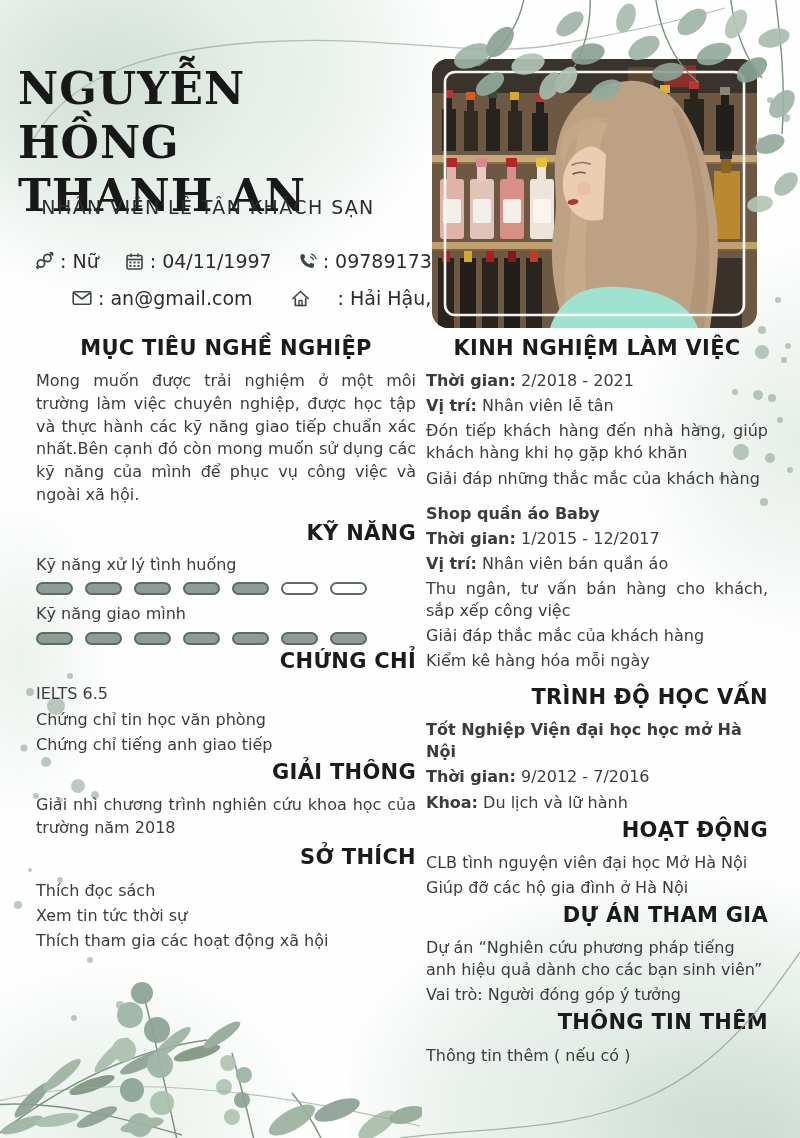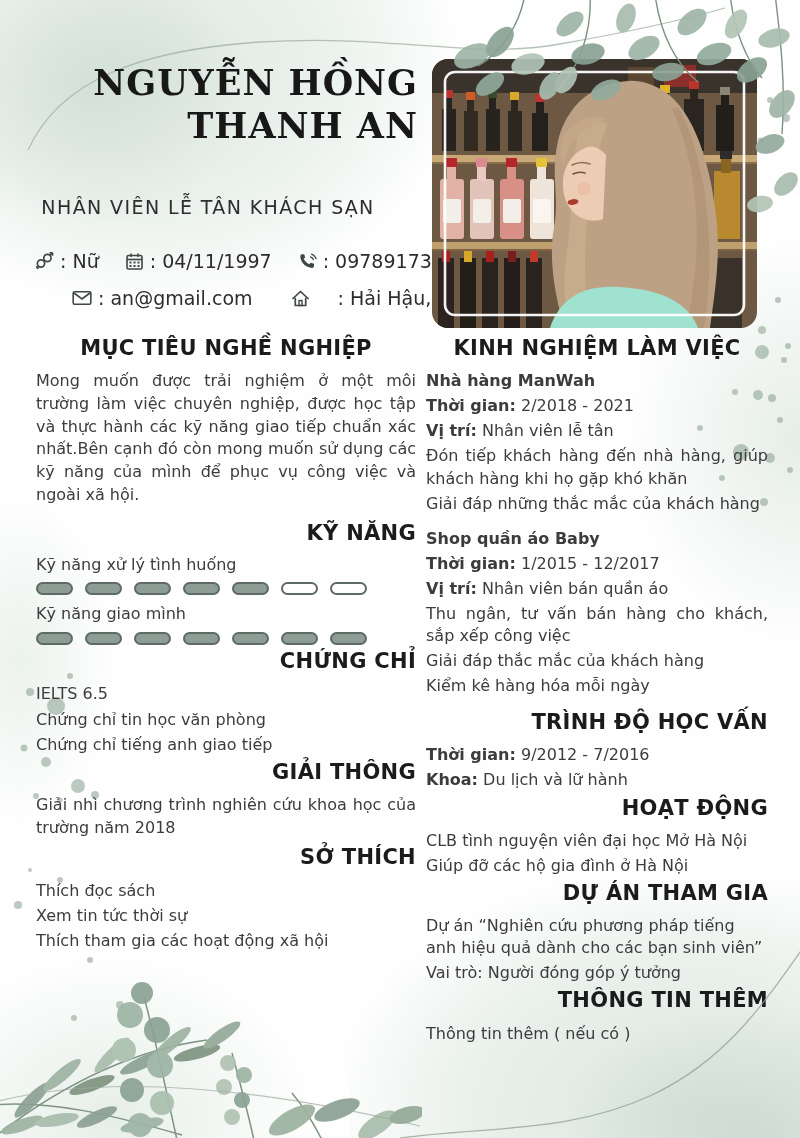--- a/index.html
+++ b/index.html
@@ -22,23 +22,23 @@
   .w5{left:560px;top:1000px;width:400px;height:280px;
       background:radial-gradient(ellipse at center,rgba(182,202,190,.45) 0%,rgba(182,202,190,0) 70%);}
   .w6{left:-90px;top:960px;width:400px;height:320px;
       background:radial-gradient(ellipse at center,rgba(203,219,208,.45) 0%,rgba(203,219,208,0) 70%);}
   .w7{left:-70px;top:500px;width:180px;height:320px;
       background:radial-gradient(ellipse at center,rgba(203,219,208,.35) 0%,rgba(203,219,208,0) 70%);}
   svg.deco{position:absolute;pointer-events:none;}
 
   
   .name{
-    position:absolute;left:18px;top:62px;width:400px;text-align:right;
+    position:absolute;left:18px;top:62px;width:400px;
     font-family:"DejaVu Serif","Liberation Serif",serif;
-    font-weight:700;font-size:35px;line-height:1.22;color:#181818;letter-spacing:1px;
+    font-weight:700;font-size:44px;line-height:1.22;color:#181818;letter-spacing:1px;
   }
   .subtitle{
     position:absolute;left:12px;top:196px;width:392px;text-align:center;
     font-size:19px;letter-spacing:1.4px;color:#2d2d2d;
   }
   .contact{position:absolute;left:34px;top:250px;width:392px;font-size:19px;color:#2c2c2c;}
   .c-row{display:flex;align-items:center;}
   .c-row + .c-row{margin-top:15px;padding-left:38px;}
   .c-item{display:flex;align-items:center;gap:6px;white-space:nowrap;}
   .c-row1 .c-item + .c-item{margin-left:26px;}
@@ -364,39 +364,39 @@
     </div>
 
   </div>
 
   <div class="col-right">
 
     <div class="blk">
       <h2 class="sec">KINH NGHIỆM LÀM VIỆC</h2>
 
       <div class="job">
-        <div class="line b">Nhà hàng ManWah</div>
         <div class="line"><span class="b">Thời gian:</span> <span>2/2018 - 2021</span></div>
         <div class="line"><span class="b">Vị trí:</span> <span>Nhân viên lễ tân</span></div>
         <div class="line just">Đón tiếp khách hàng đến nhà hàng, giúp khách hàng khi họ gặp khó khăn</div>
         <div class="line">Giải đáp những thắc mắc của khách hàng</div>
       </div>
 
       <div class="job">
         <div class="line b">Shop quần áo Baby</div>
         <div class="line"><span class="b">Thời gian:</span> <span>1/2015 - 12/2017</span></div>
         <div class="line"><span class="b">Vị trí:</span> <span>Nhân viên bán quần áo</span></div>
         <div class="line just">Thu ngân, tư vấn bán hàng cho khách, sắp xếp công việc</div>
         <div class="line">Giải đáp thắc mắc của khách hàng</div>
         <div class="line">Kiểm kê hàng hóa mỗi ngày</div>
       </div>
     </div>
 
     <div class="blk">
       <h2 class="sec">TRÌNH ĐỘ HỌC VẤN</h2>
+      <div class="line b">Tốt Nghiệp Viện đại học học mở Hà Nội</div>
       <div class="line"><span class="b">Thời gian:</span> <span>9/2012 - 7/2016</span></div>
       <div class="line"><span class="b">Khoa:</span> <span>Du lịch và lữ hành</span></div>
     </div>
 
     <div class="blk">
       <h2 class="sec">HOẠT ĐỘNG</h2>
       <div class="line">CLB tình nguyện viên đại học Mở Hà Nội</div>
       <div class="line">Giúp đỡ các hộ gia đình ở Hà Nội</div>
     </div>
 

